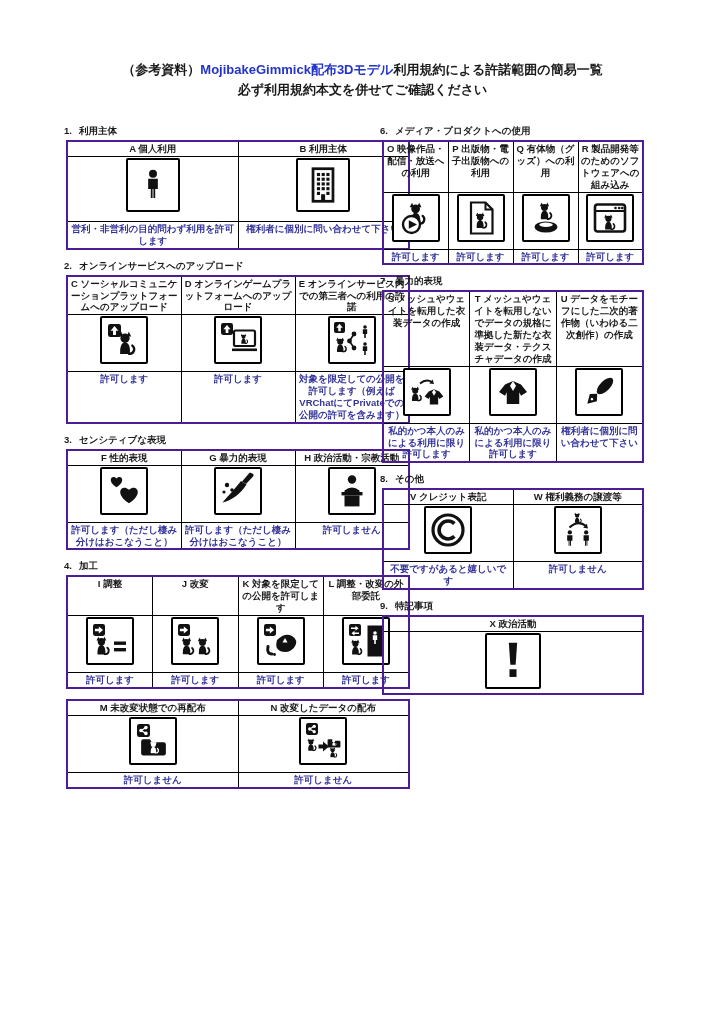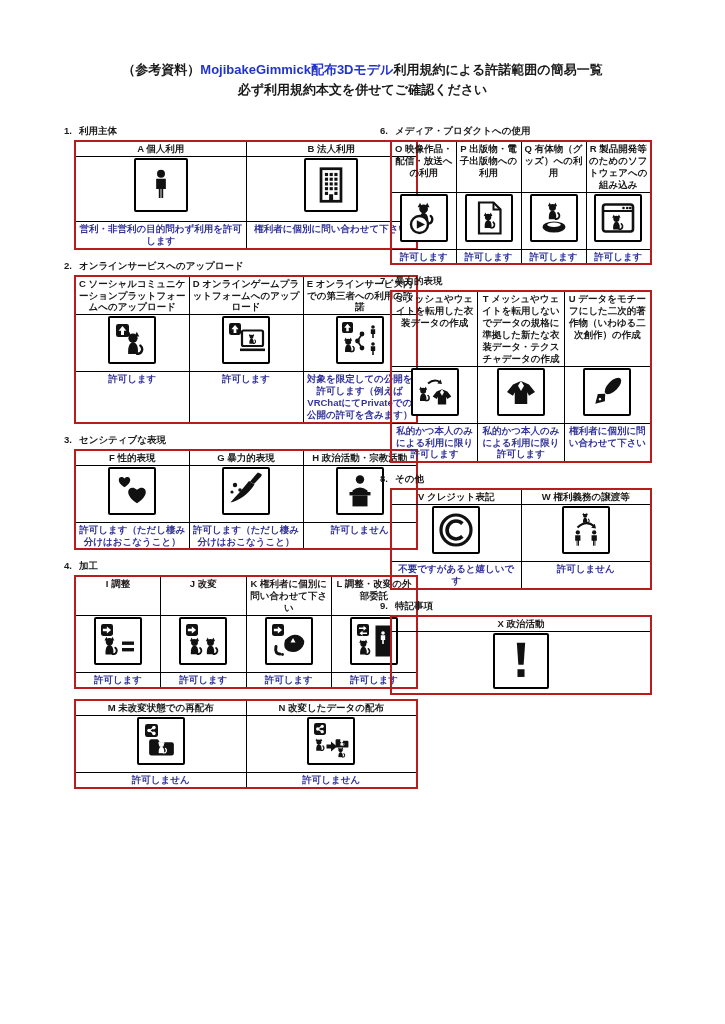--- a/index.html
+++ b/index.html
@@ -6,22 +6,22 @@
   .page{position:relative;width:725px;height:1024px;background:#fff;overflow:hidden;
         font-family:"Liberation Sans","DejaVu Sans",sans-serif;color:#1a1a1a;}
   .titleblock{position:absolute;top:60px;left:0;width:725px;text-align:center;}
   .title{font-size:13px;font-weight:bold;line-height:1.55;color:#1a1a1a;}
   .brand{color:#2233cc;}
   .col{position:absolute;top:125px;}
   .col-left{left:62px;width:344px;}
   .col-right{left:378px;width:262px;}
   .sec-h{font-size:9.5px;font-weight:bold;margin:0 0 2px 2px;color:#1a1a1a;}
   .sec-h .sec-t{margin-left:7px;}
-  table.lic{border-collapse:collapse;width:100%;table-layout:fixed;margin:0 0 10px 12px;
-            border:2px solid #b91c1c;}
+  table.lic{border-collapse:collapse;width:100%;table-layout:fixed;margin:0 0 10px 4px;
+            border:2px solid #4c1d95;}
   table.lic td{border:1.5px solid #000;padding:1px 2px;text-align:center;vertical-align:top;
                font-size:9.5px;line-height:1.25;}
   td.hd{font-weight:bold;color:#1a1a1a;}
   td.ic{vertical-align:middle;height:54px;}
   table.t1 td.ic{height:62px;}
   td.rs{color:#333399;font-weight:bold;}
   .iconbox{display:inline-block;border:2.5px solid #000;border-radius:2px;background:#fff;
            padding:2px;line-height:0;}
   .iconbox.lg{padding:4px;}
   svg.pict{display:block;color:#111;}
@@ -79,21 +79,21 @@
     <div class="title">必ず利用規約本文を併せてご確認ください</div>
   </div>
 
   <div class="col col-left">
 
     <div class="sec-h"><span>1.</span><span class="sec-t">利用主体</span></div>
     <table class="lic t1">
       <tbody>
           <tr>
         <td class="hd">A 個人利用</td>
-        <td class="hd">B 法人利用</td>
+        <td class="hd">B 利用主体</td>
       </tr>
       <tr>
         <td class="ic"><div class="iconbox lg">
           <svg class="pict" viewBox="0 0 40 40" width="42" height="42">
                   <use href="#g-person" x="11.6" y="5" width="16.8" height="28"></use>
                 </svg></div></td>
         <td class="ic"><div class="iconbox lg">
           <svg class="pict" viewBox="0 0 40 40" width="42" height="42">
             <rect x="10.5" y="4.5" width="19" height="31" fill="none" stroke="currentColor" stroke-width="2.6"></rect>
             <g fill="currentColor">
@@ -200,21 +200,21 @@
       </tr>
     </tbody>
       </table>
 
     <div class="sec-h"><span>4.</span><span class="sec-t">加工</span></div>
     <table class="lic">
       <tbody>
           <tr>
         <td class="hd">I 調整</td>
         <td class="hd">J 改変</td>
-        <td class="hd">K 権利者に個別に問い合わせて下さい</td>
+        <td class="hd">K 対象を限定しての公開を許可します</td>
         <td class="hd">L 調整・改変の外部委託</td>
       </tr>
       <tr>
         <td class="ic"><div class="iconbox">
           <svg class="pict" viewBox="0 0 40 40" width="40" height="40">
             <use href="#g-badge-right" x="3" y="3" width="12" height="12"></use>
             <use href="#g-cat" x="5" y="15" width="16" height="19.2"></use>
             <rect fill="currentColor" x="24" y="20.5" width="12" height="3.4"></rect>
             <rect fill="currentColor" x="24" y="27" width="12" height="3.4"></rect>
                 </svg></div></td>

